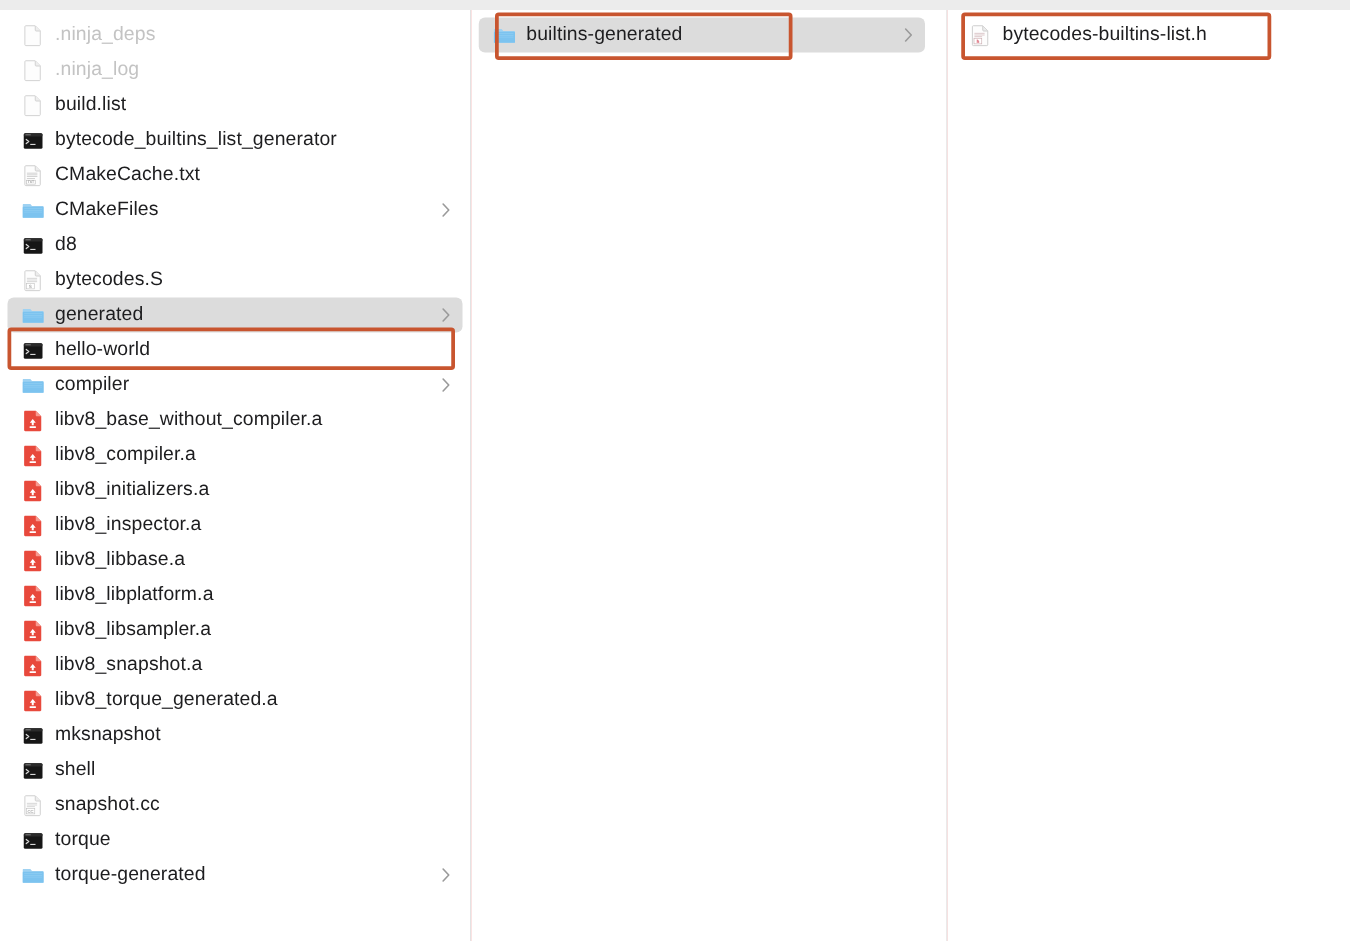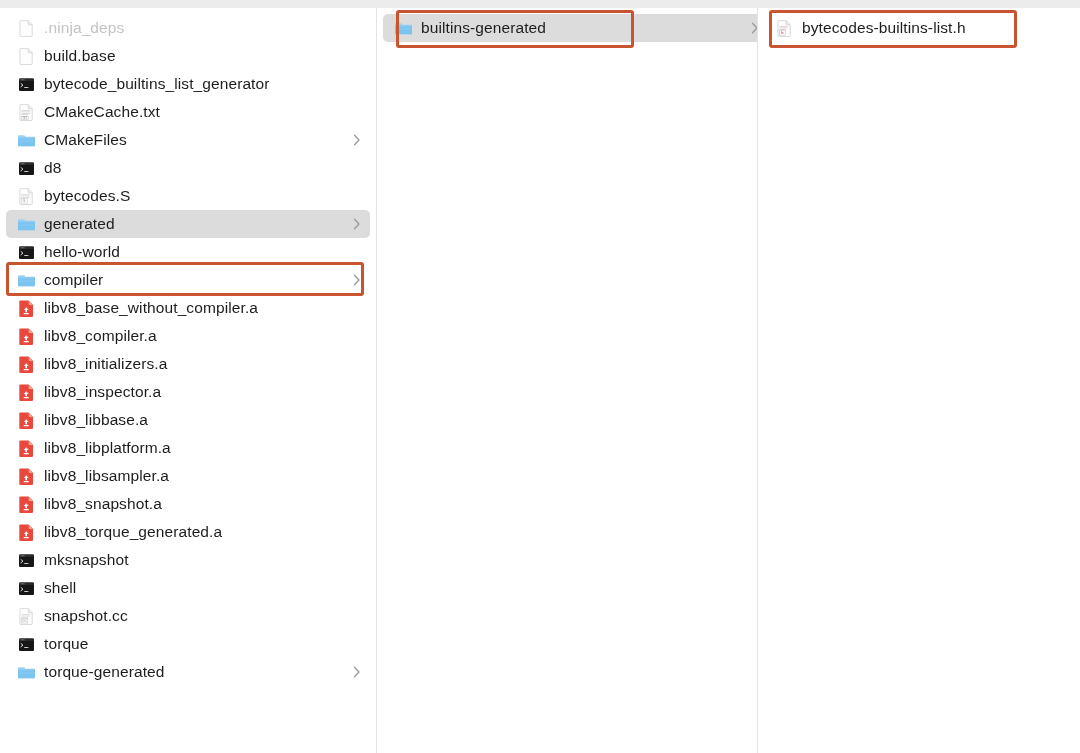--- a/index.html
+++ b/index.html
@@ -132,28 +132,37 @@
       <div class="col-inner" id="list-1">
           <div class="row dimmed">
             <span class="icon">
               <svg viewBox="0 0 17 19" xmlns="http://www.w3.org/2000/svg">
                 <path d="M2.6 1.6h7.6l4 4v11.2c0 .4-.3.7-.7.7H2.6c-.4 0-.7-.3-.7-.7V2.3c0-.4.3-.7.7-.7z" fill="#fdfdfd" stroke="#d2d2d2" stroke-width=".8"></path>
                 <path d="M10.2 1.8v3.3c0 .4.3.7.7.7h3.2" fill="#eeeeee" stroke="#d2d2d2" stroke-width=".8"></path>
               </svg>
             </span>
             <span class="label">.ninja_deps</span>
           </div>
-          <div class="row">
+          <div class="row dimmed">
             <span class="icon">
               <svg viewBox="0 0 17 19" xmlns="http://www.w3.org/2000/svg">
                 <path d="M2.6 1.6h7.6l4 4v11.2c0 .4-.3.7-.7.7H2.6c-.4 0-.7-.3-.7-.7V2.3c0-.4.3-.7.7-.7z" fill="#fdfdfd" stroke="#d2d2d2" stroke-width=".8"></path>
                 <path d="M10.2 1.8v3.3c0 .4.3.7.7.7h3.2" fill="#eeeeee" stroke="#d2d2d2" stroke-width=".8"></path>
               </svg>
             </span>
-            <span class="label">build.base</span>
+            <span class="label">.ninja_log</span>
+          </div>
+          <div class="row">
+            <span class="icon">
+              <svg viewBox="0 0 17 19" xmlns="http://www.w3.org/2000/svg">
+                <path d="M2.6 1.6h7.6l4 4v11.2c0 .4-.3.7-.7.7H2.6c-.4 0-.7-.3-.7-.7V2.3c0-.4.3-.7.7-.7z" fill="#fdfdfd" stroke="#d2d2d2" stroke-width=".8"></path>
+                <path d="M10.2 1.8v3.3c0 .4.3.7.7.7h3.2" fill="#eeeeee" stroke="#d2d2d2" stroke-width=".8"></path>
+              </svg>
+            </span>
+            <span class="label">build.list</span>
           </div>
           <div class="row">
             <span class="icon">
               <svg viewBox="0 0 17 19" xmlns="http://www.w3.org/2000/svg">
                 <rect x="1" y="3.5" width="15" height="12.5" rx="1.2" fill="#161616"></rect>
                 <rect x="1" y="3.5" width="15" height="2.6" rx="1.2" fill="#2b2b2b"></rect>
                 <rect x="2.4" y="4.3" width="4.2" height="1" fill="#6d6d6d"></rect>
                 <path d="M3 8.6l2 1.6-2 1.6" stroke="#d9d9d9" stroke-width="1" fill="none" stroke-linecap="round" stroke-linejoin="round"></path>
                 <rect x="6.2" y="12.1" width="4.2" height=".9" fill="#d9d9d9"></rect>
               </svg>
@@ -426,21 +435,21 @@
               <svg viewBox="0 0 8 12" xmlns="http://www.w3.org/2000/svg">
                 <path d="M1.5 1.2L6 6l-4.5 4.8" stroke="#9a9a9a" stroke-width="1.3" fill="none" stroke-linecap="round" stroke-linejoin="round"></path>
               </svg>
             </span>
           </div>
         </div>
     </div>
 
     <div class="column col-2">
       <div class="col-inner" id="list-2">
-          <div class="row selected" style="width: 385px;">
+          <div class="row selected" style="width: 357px;">
             <span class="icon">
               <svg viewBox="0 0 17 19" xmlns="http://www.w3.org/2000/svg">
                 <path d="M0.7 4.2h5.6l1.3 1.5h8.7c.4 0 .7.3.7.7v8.1c0 .4-.3.7-.7.7H.7c-.4 0-.7-.3-.7-.7V4.9c0-.4.3-.7.7-.7z" fill="#9fd2f2"></path>
                 <path d="M0.7 6.4h15.6c.4 0 .7.3.7.7v7.4c0 .4-.3.7-.7.7H.7c-.4 0-.7-.3-.7-.7V7.1c0-.4.3-.7.7-.7z" fill="#7cc3ef"></path>
                 <path d="M1.3 7.6h14.4v.5H1.3zm0 1.4h14.4v.5H1.3zm0 1.4h14.4v.5H1.3z" fill="#9ad3f5" opacity=".55"></path>
               </svg>
             </span>
             <span class="label">builtins-generated</span>
             <span class="chevron">
               <svg viewBox="0 0 8 12" xmlns="http://www.w3.org/2000/svg">

